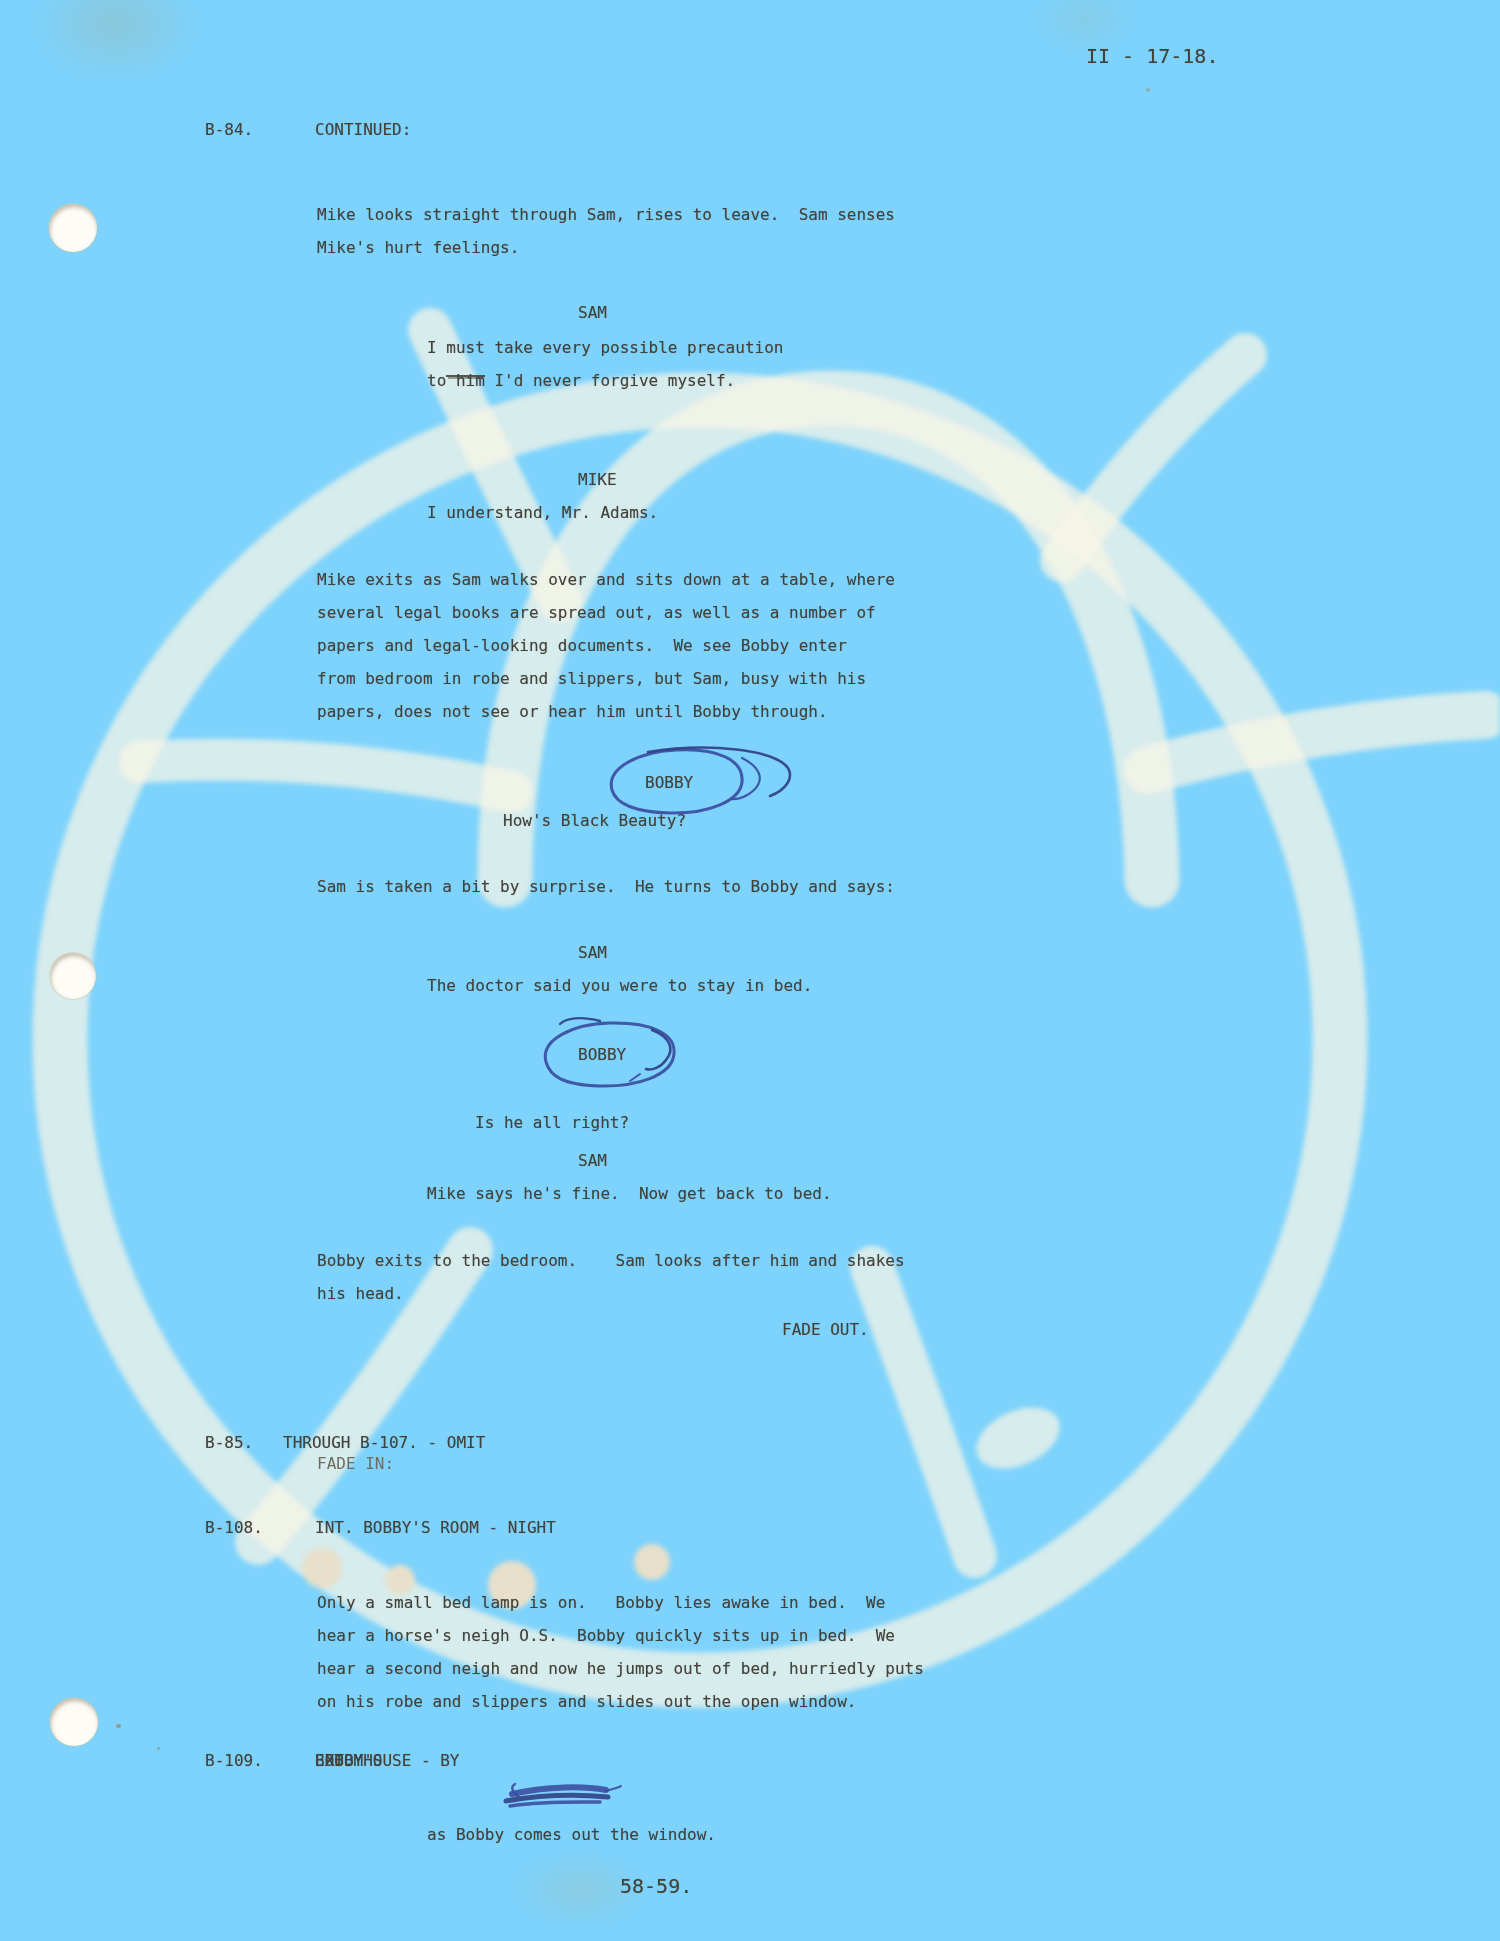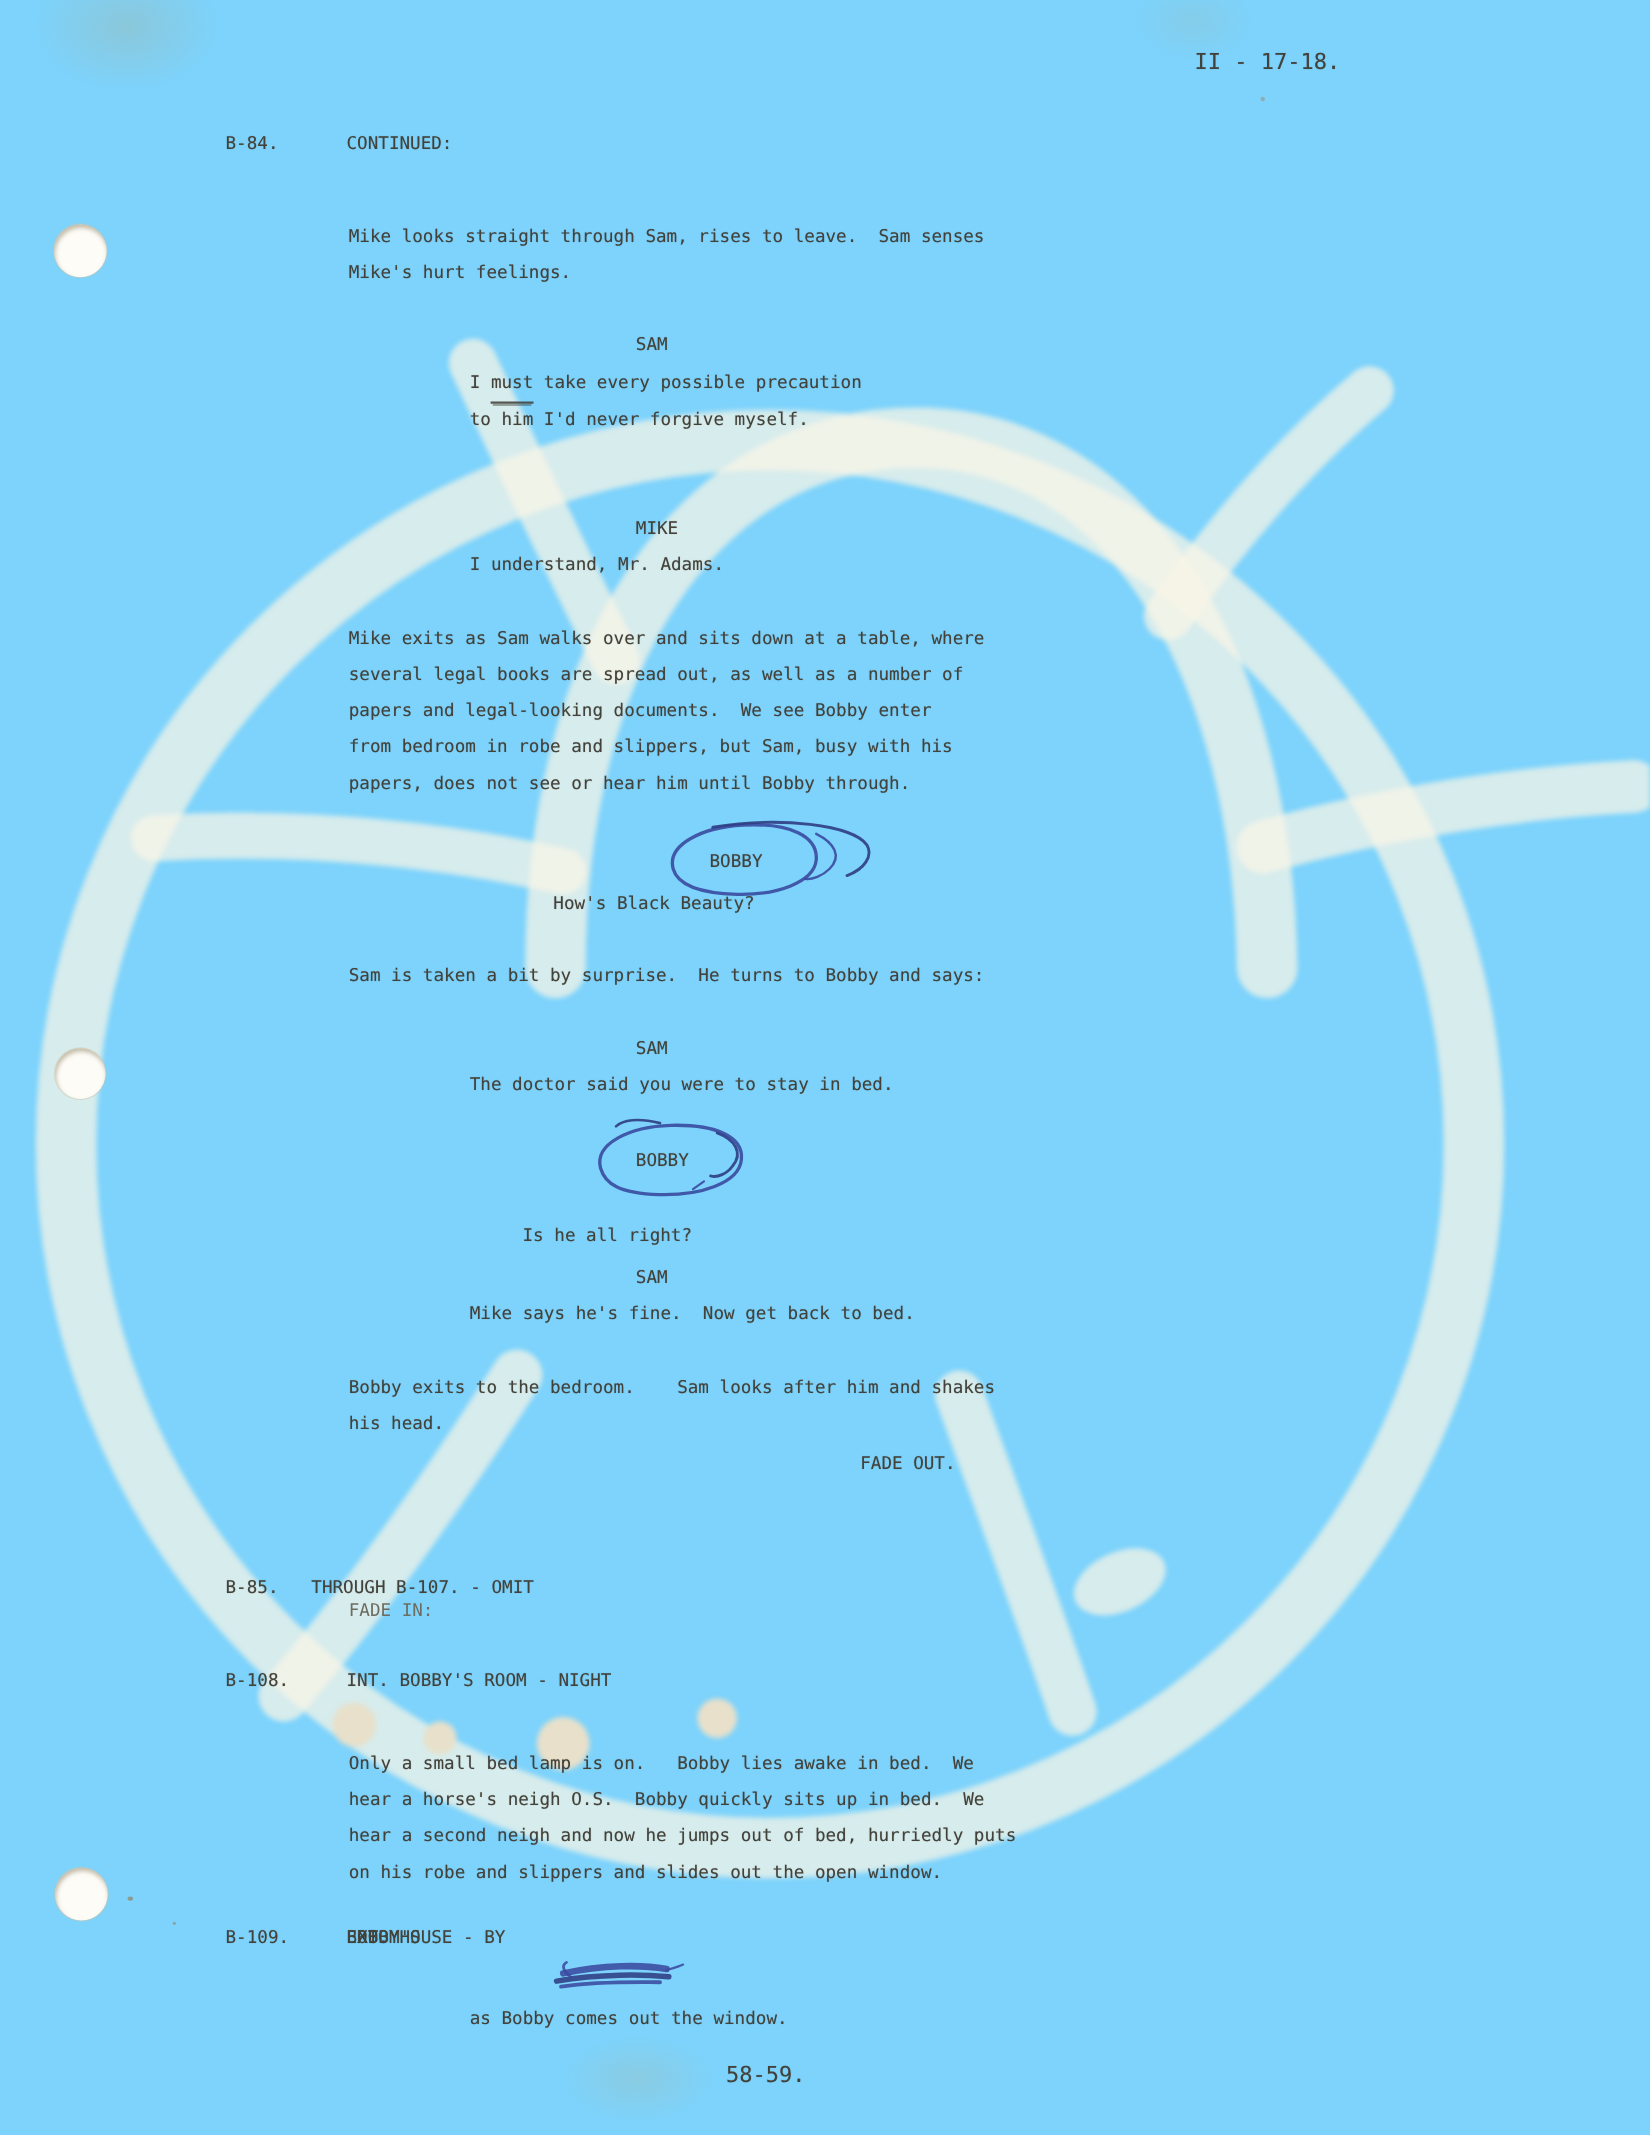--- a/index.html
+++ b/index.html
@@ -17,23 +17,23 @@
     color:#42413a;
   }
   .watermark{position:absolute;left:0;top:0;filter:blur(2.5px);pointer-events:none;}
   .ink-layer{position:absolute;left:0;top:0;pointer-events:none;}
   .script-layer{position:absolute;inset:0;}
   .blk{position:absolute;font-size:16px;}
   .line{white-space:pre;height:33px;line-height:33px;text-shadow:0 0 1px rgba(66,64,55,.35);}
   .scene_heading{left:0;width:100%;height:33px;}
   .scene_heading span{position:absolute;white-space:pre;text-shadow:0 0 1px rgba(66,64,55,.35);}
   .light, .light .line{color:#6e6c60;text-shadow:none;}
-  .u{border-bottom:2px solid rgba(62,60,52,.85);box-shadow:0 4px 0 -2px rgba(62,60,52,.45);padding-bottom:8px;}
+  .u{border-bottom:2px solid rgba(62,60,52,.85);box-shadow:0 4px 0 -2px rgba(62,60,52,.45);padding-bottom:18px;}
   .pgnum{position:absolute;left:1086px;top:44px;font-size:20px;white-space:pre;text-shadow:0 0 1px rgba(66,64,55,.35);}
-  .footer{position:absolute;left:620px;top:1874px;font-size:20px;white-space:pre;text-shadow:0 0 1px rgba(66,64,55,.35);margin-left:40px;}
+  .footer{position:absolute;left:620px;top:1874px;font-size:20px;white-space:pre;text-shadow:0 0 1px rgba(66,64,55,.35);}
   .hole{position:absolute;width:48px;height:48px;border-radius:50%;background:#fdfcf7;
         box-shadow:inset 1px 3px 4px rgba(140,125,95,.5), 0 0 0 1px rgba(205,195,165,.45);}
   .hole-1{left:49px;top:204px;}
   .hole-2{left:50px;top:953px;width:46px;height:46px;}
   .hole-3{left:50px;top:1698px;}
   .stain{position:absolute;border-radius:50%;pointer-events:none;}
   .stain-top{left:30px;top:-36px;width:170px;height:120px;background:radial-gradient(closest-side,rgba(186,156,98,.22),rgba(186,156,98,0));}
   .stain-top2{left:1030px;top:-18px;width:110px;height:74px;background:radial-gradient(closest-side,rgba(186,156,98,.12),rgba(186,156,98,0));}
   .stain-bottom{left:510px;top:1850px;width:140px;height:80px;background:radial-gradient(closest-side,rgba(196,168,108,.18),rgba(196,168,108,0));}
   .speck{position:absolute;border-radius:50%;pointer-events:none;}

